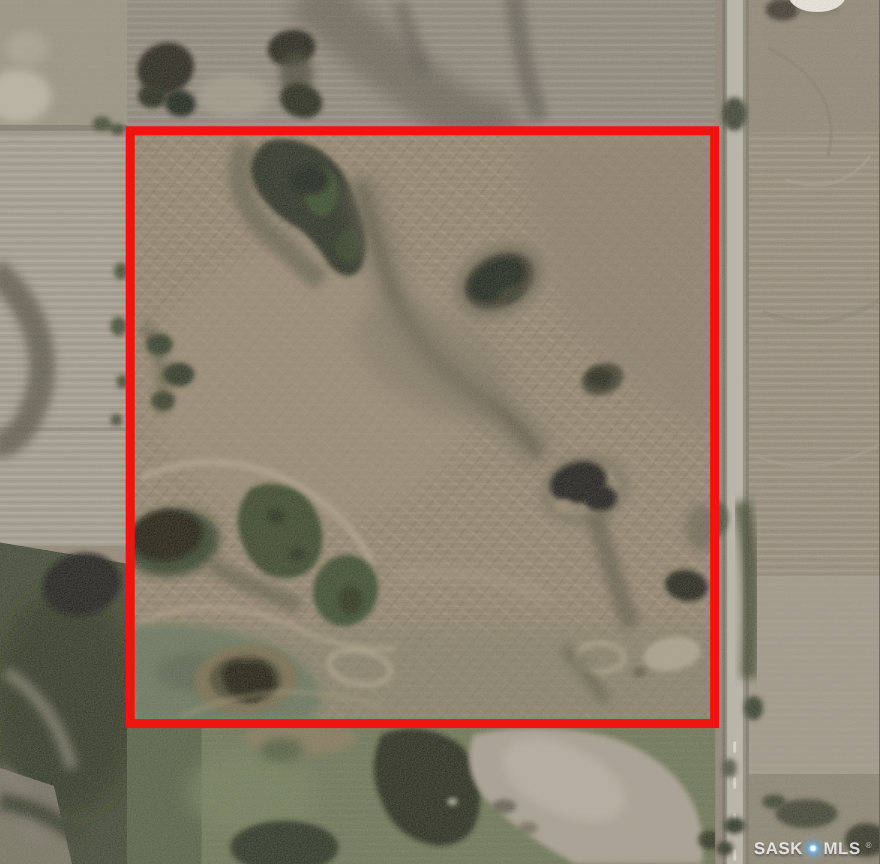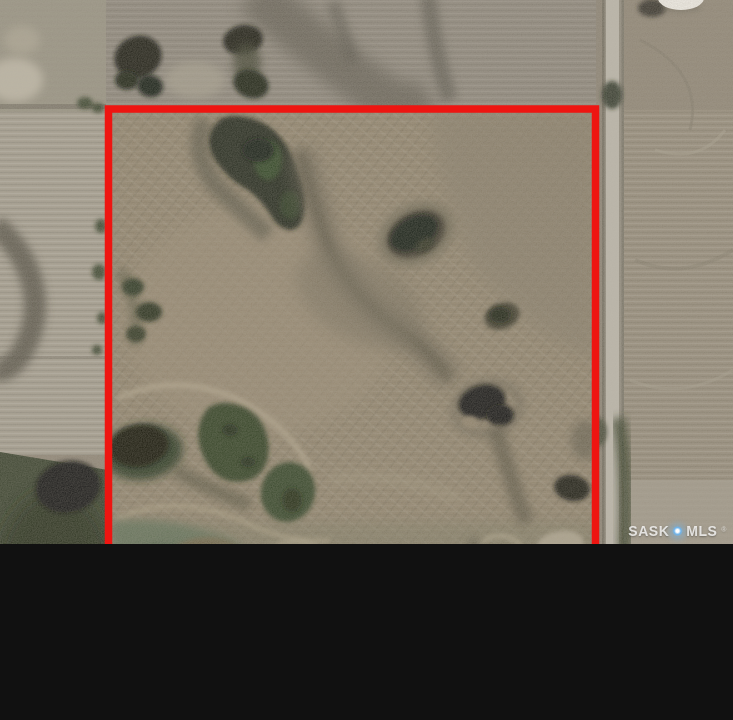--- a/index.html
+++ b/index.html
@@ -1,16 +1,16 @@
 <!DOCTYPE html>
 <html><head>
 <meta charset="utf-8">
 <style>
   html,body{margin:0;padding:0;background:#111;}
-  .screen{position:relative;width:733px;height:544px;overflow:hidden;background:#8e8474;
+  .screen{position:relative;width:733px;height:720px;overflow:hidden;background:#8e8474;
           font-family:"Liberation Sans",sans-serif;}
   .screen svg{position:absolute;inset:0;display:block;}
   .watermark{position:absolute;right:6px;bottom:5px;display:flex;align-items:center;gap:3px;
              font-weight:700;font-size:14px;letter-spacing:.5px;
              color:rgba(255,255,255,.78);text-shadow:0 1px 2px rgba(0,0,0,.35);
              user-select:none;z-index:5;}
   .watermark .diamond{width:11px;height:11px;border-radius:50%;
              background:radial-gradient(circle at 50% 45%, #ffffff 0 18%, #6fb4ec 42%, rgba(110,180,236,0) 78%);
              box-shadow:0 0 6px 2px rgba(111,180,236,.55);}
   .watermark sup{font-size:7px;opacity:.65;margin-left:1px;align-self:flex-start;line-height:14px;}

